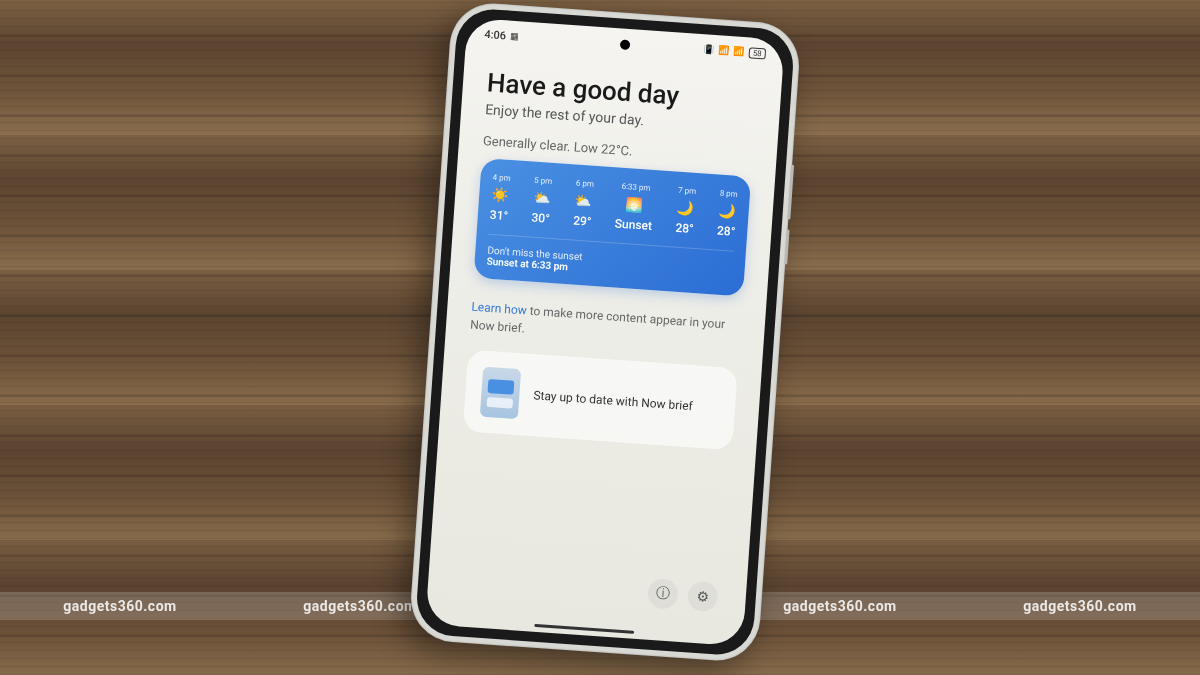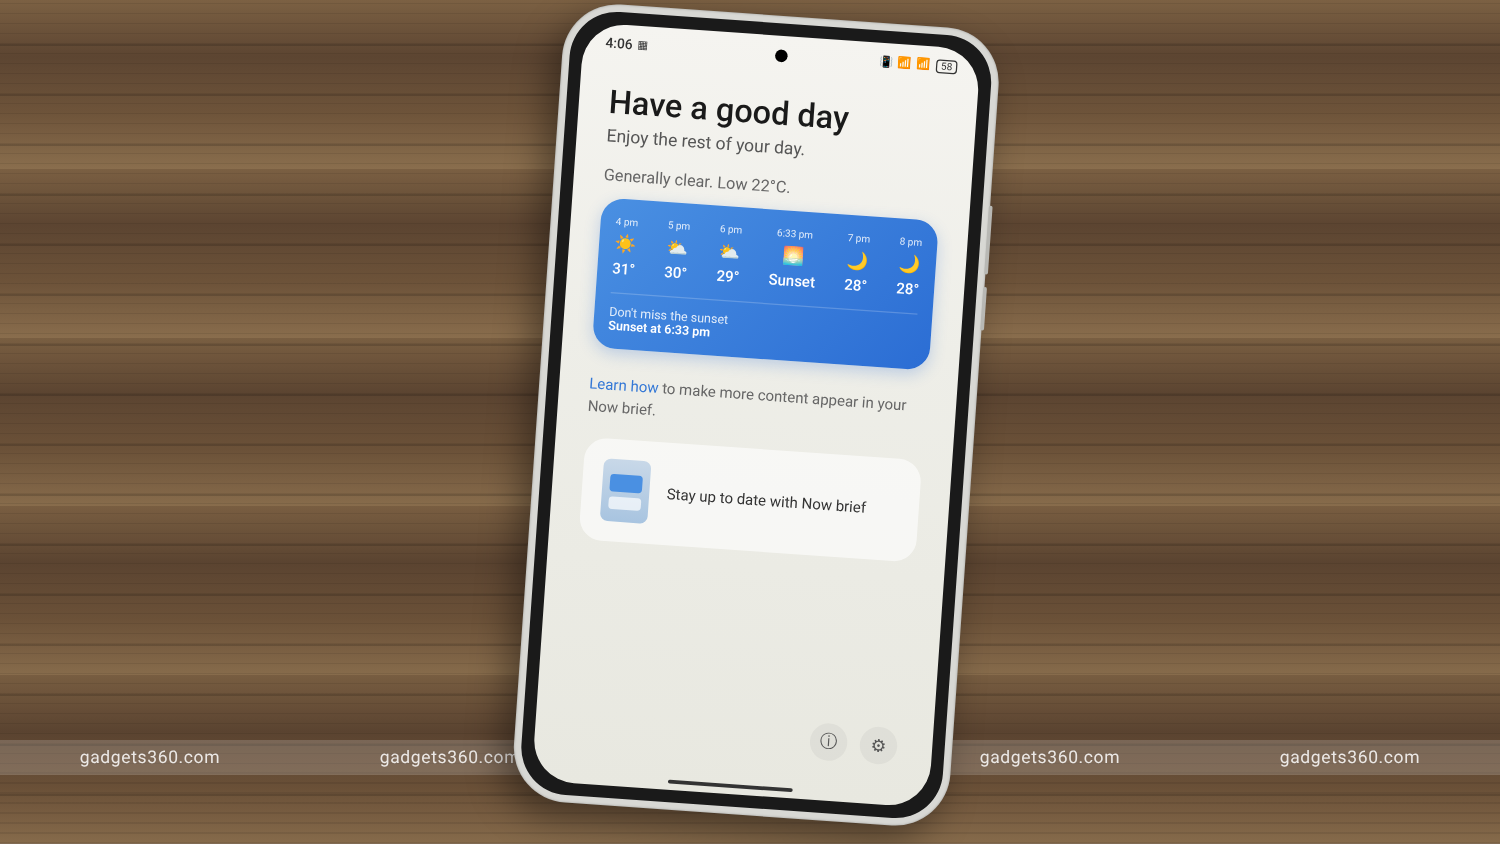--- a/index.html
+++ b/index.html
@@ -49,21 +49,21 @@
     height: 28px;
     background: rgba(255,255,255,0.18);
     display: flex;
     align-items: center;
     justify-content: space-around;
     z-index: 5;
   }
   .watermark-strip span {
     color: rgba(255,255,255,0.85);
     font-size: 14px;
-    font-weight: 400;
+    font-weight: 700;
     letter-spacing: 0.5px;
   }
   
   
   .phone {
     position: absolute;
     left: 430px;
     top: 12px;
     width: 350px;
     height: 640px;

